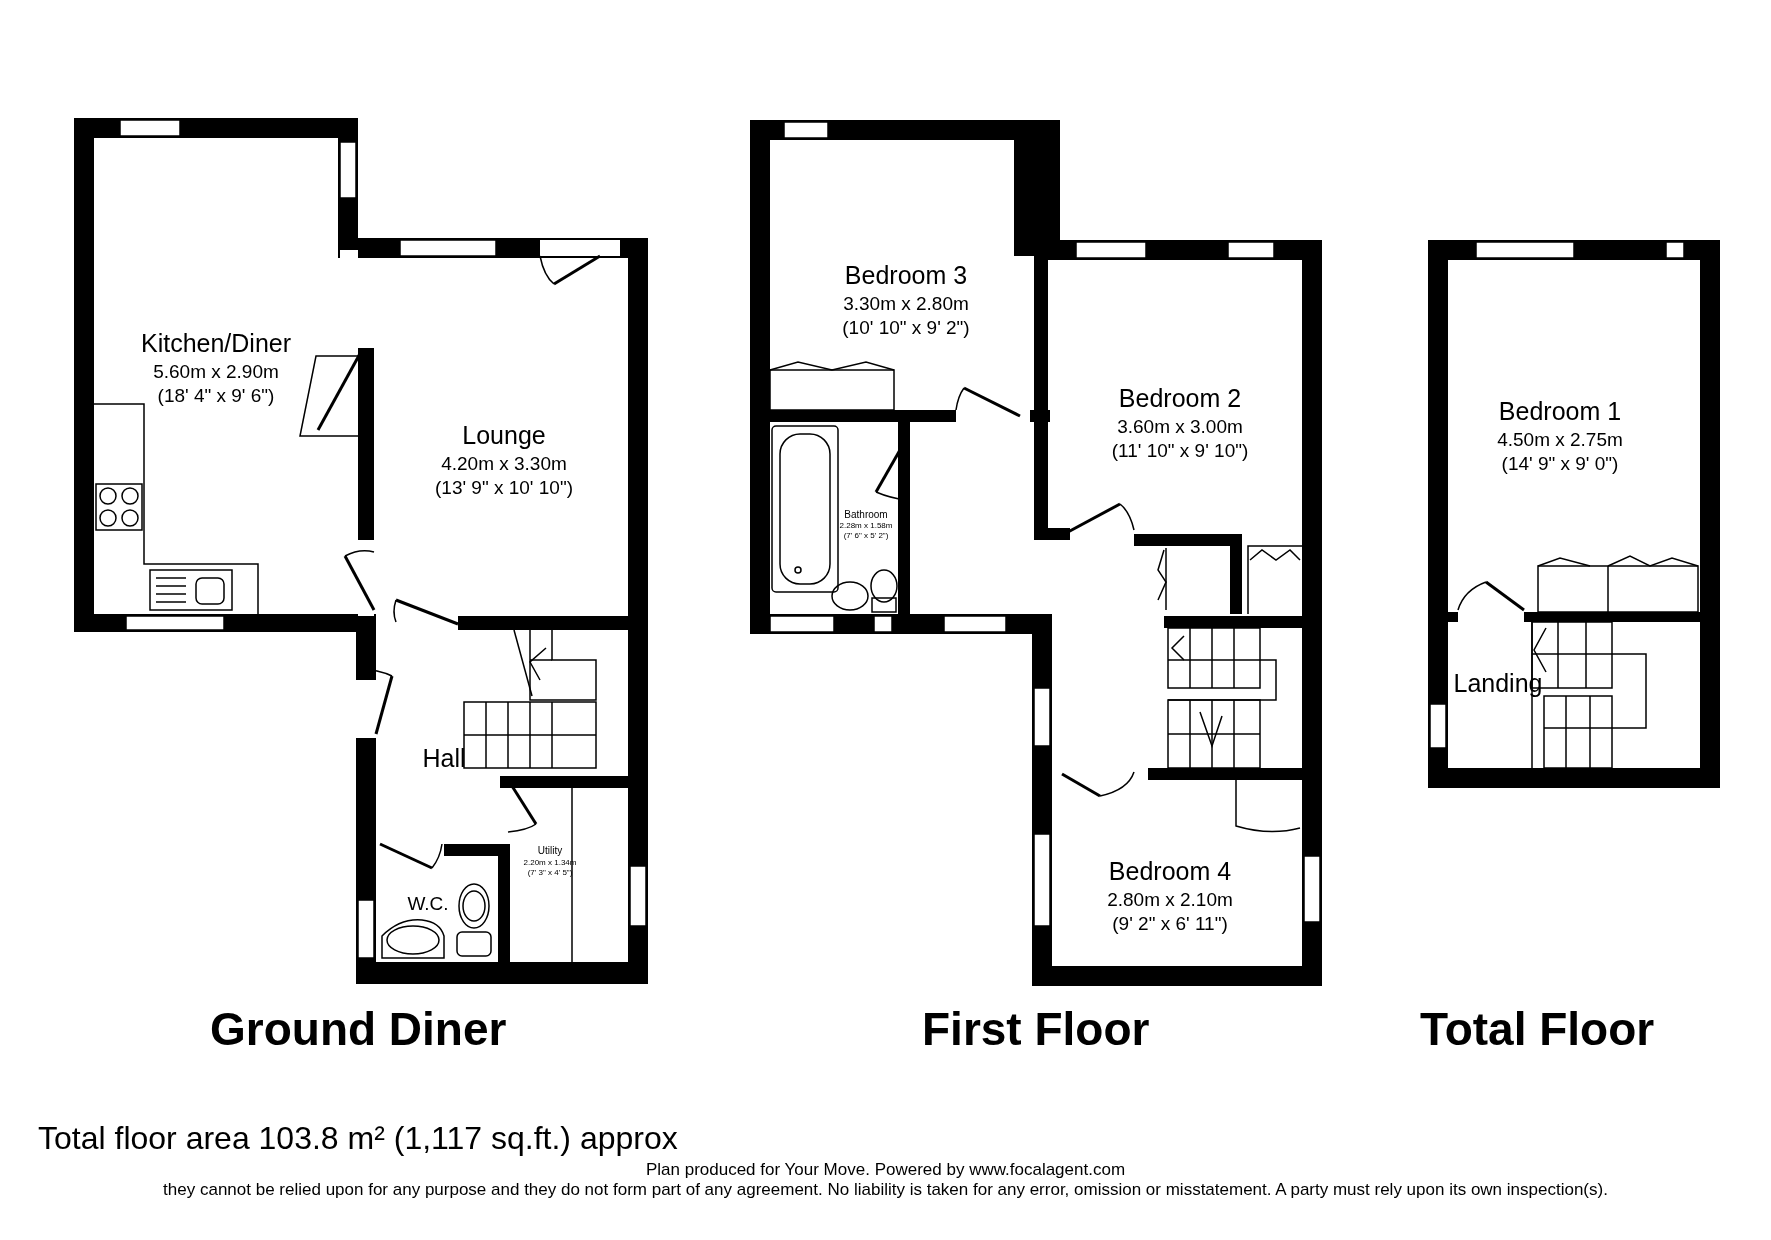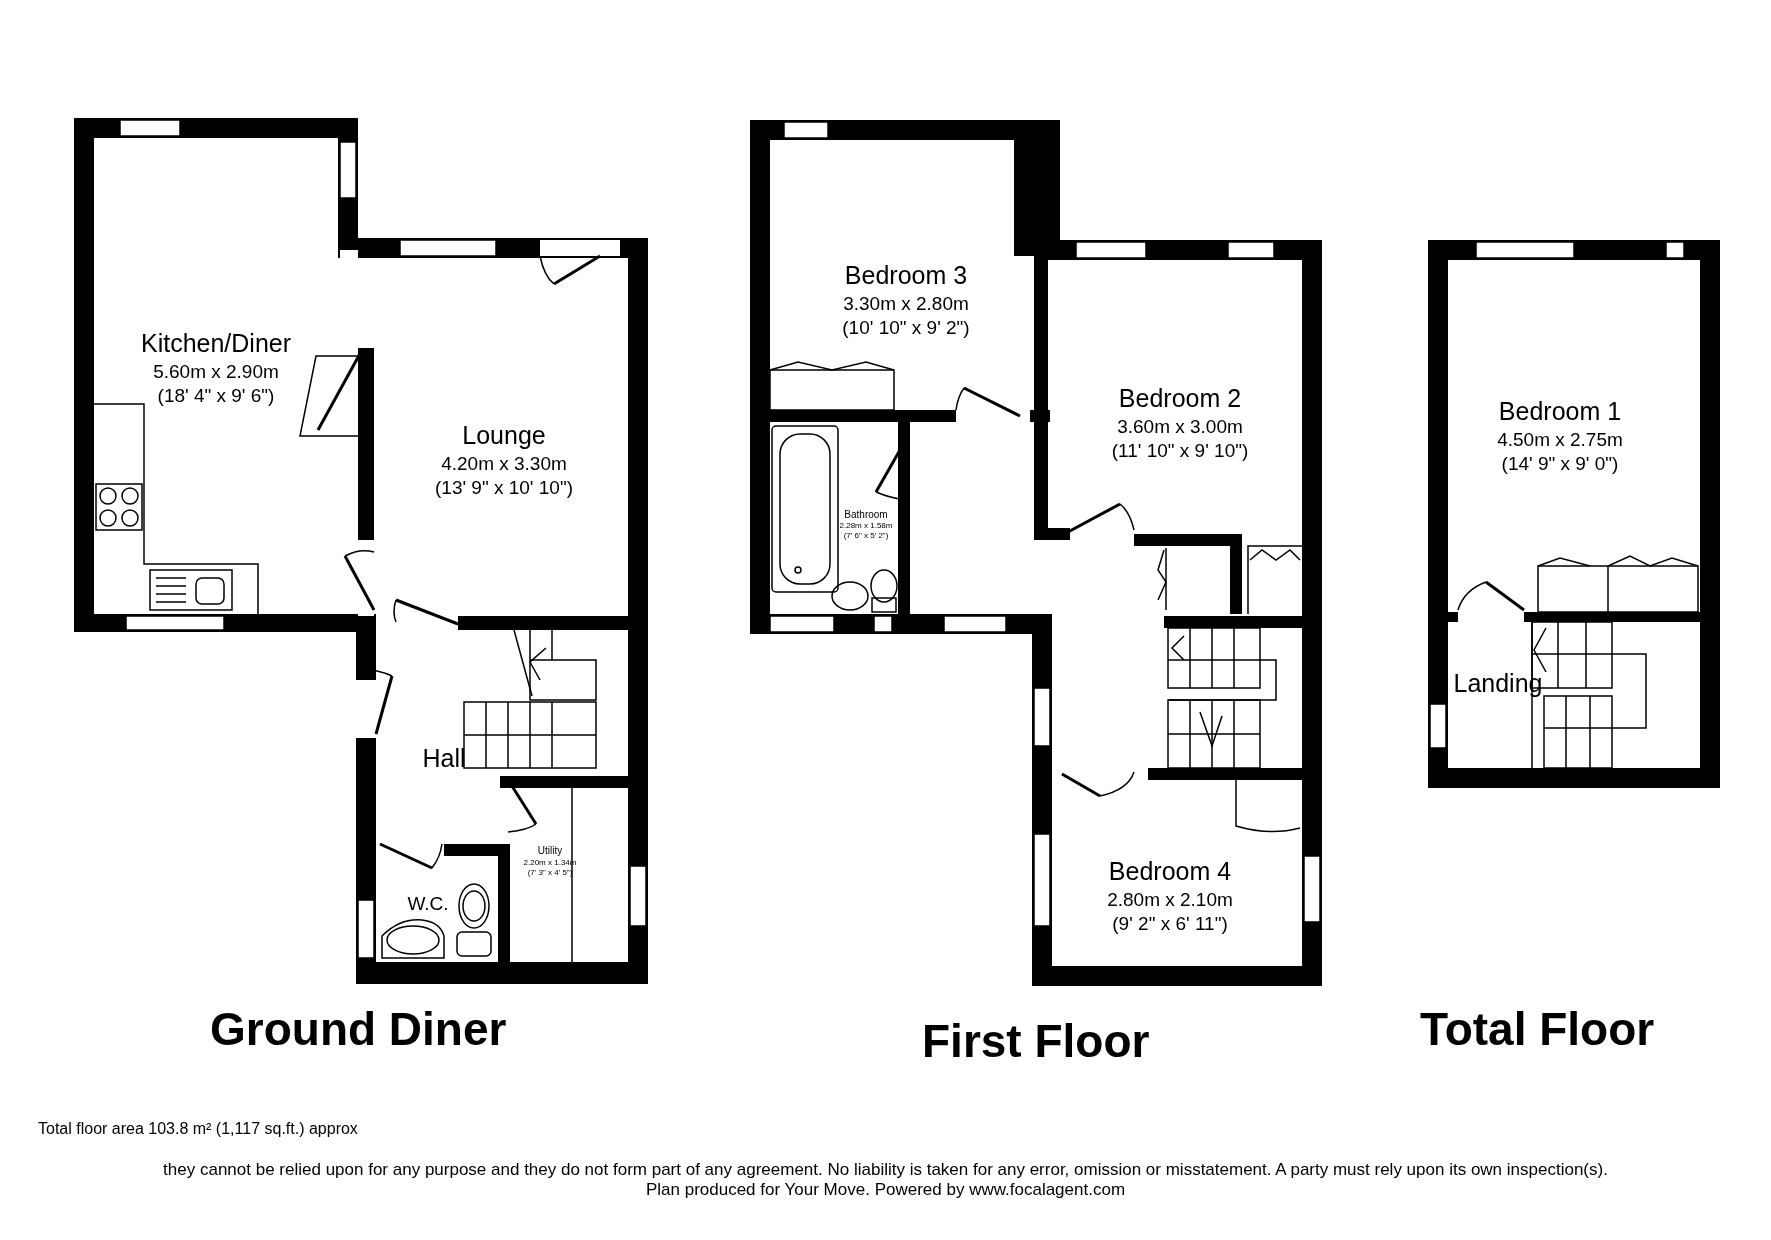--- a/index.html
+++ b/index.html
@@ -6,21 +6,21 @@
   body { width: 1771px; height: 1240px; position: relative; overflow: hidden;
          font-family: "Liberation Sans", sans-serif; color: #000; }
   #plan { position: absolute; left: 0; top: 0; }
   .room-label { font-family: "Liberation Sans", sans-serif; fill: #000; text-anchor: middle; }
   .lbl-name { font-size: 25px; }
   .lbl-dim { font-size: 19px; }
   .lbl-small-name { font-size: 10px; }
   .lbl-small-dim { font-size: 8px; }
   .floor-title { position: absolute; font-weight: bold; font-size: 46px;
                  font-family: "Liberation Sans", sans-serif; white-space: nowrap; }
-  .total-area { position: absolute; left: 38px; top: 1120px; font-size: 16px; white-space: nowrap; text-align: center; }
+  .total-area { position: absolute; left: 38px; top: 1120px; font-size: 32px; white-space: nowrap; text-align: center; }
   .disclaimer { position: absolute; left: 20px; width: 1731px; top: 1160px;
                 font-size: 17px; line-height: 20px; text-align: center; }
   .disclaimer div { white-space: nowrap; }
 </style>
 </head>
 <body>
 
 <svg id="plan" width="1771" height="1240" viewBox="0 0 1771 1240" xmlns="http://www.w3.org/2000/svg">
 
   <g fill="#000">
@@ -250,20 +250,20 @@
   </g>
   <g>
     <text class="room-label lbl-name" x="1560" y="420">Bedroom 1</text>
     <text class="room-label lbl-dim" x="1560" y="446">4.50m x 2.75m</text>
     <text class="room-label lbl-dim" x="1560" y="470">(14' 9" x 9' 0")</text>
     <text class="room-label lbl-name" x="1498" y="692">Landing</text>
   </g>
 </svg>
 
 <div class="floor-title" style="left:210px; top:1002px;">Ground Diner</div>
-<div class="floor-title" style="left:922px; top:1002px;margin-top:12px;">First Floor</div>
+<div class="floor-title" style="left:922px; top:1002px;">First Floor</div>
 <div class="floor-title" style="left:1420px; top:1002px;">Total Floor</div>
 
 <div class="total-area">Total floor area 103.8 m² (1,117 sq.ft.) approx</div>
 <div class="disclaimer">
+  <div>Plan produced for Your Move. Powered by www.focalagent.com</div>
   <div>they cannot be relied upon for any purpose and they do not form part of any agreement. No liability is taken for any error, omission or misstatement. A party must rely upon its own inspection(s).</div>
-  <div>Plan produced for Your Move. Powered by www.focalagent.com</div>
 </div>
 
 </body></html>

